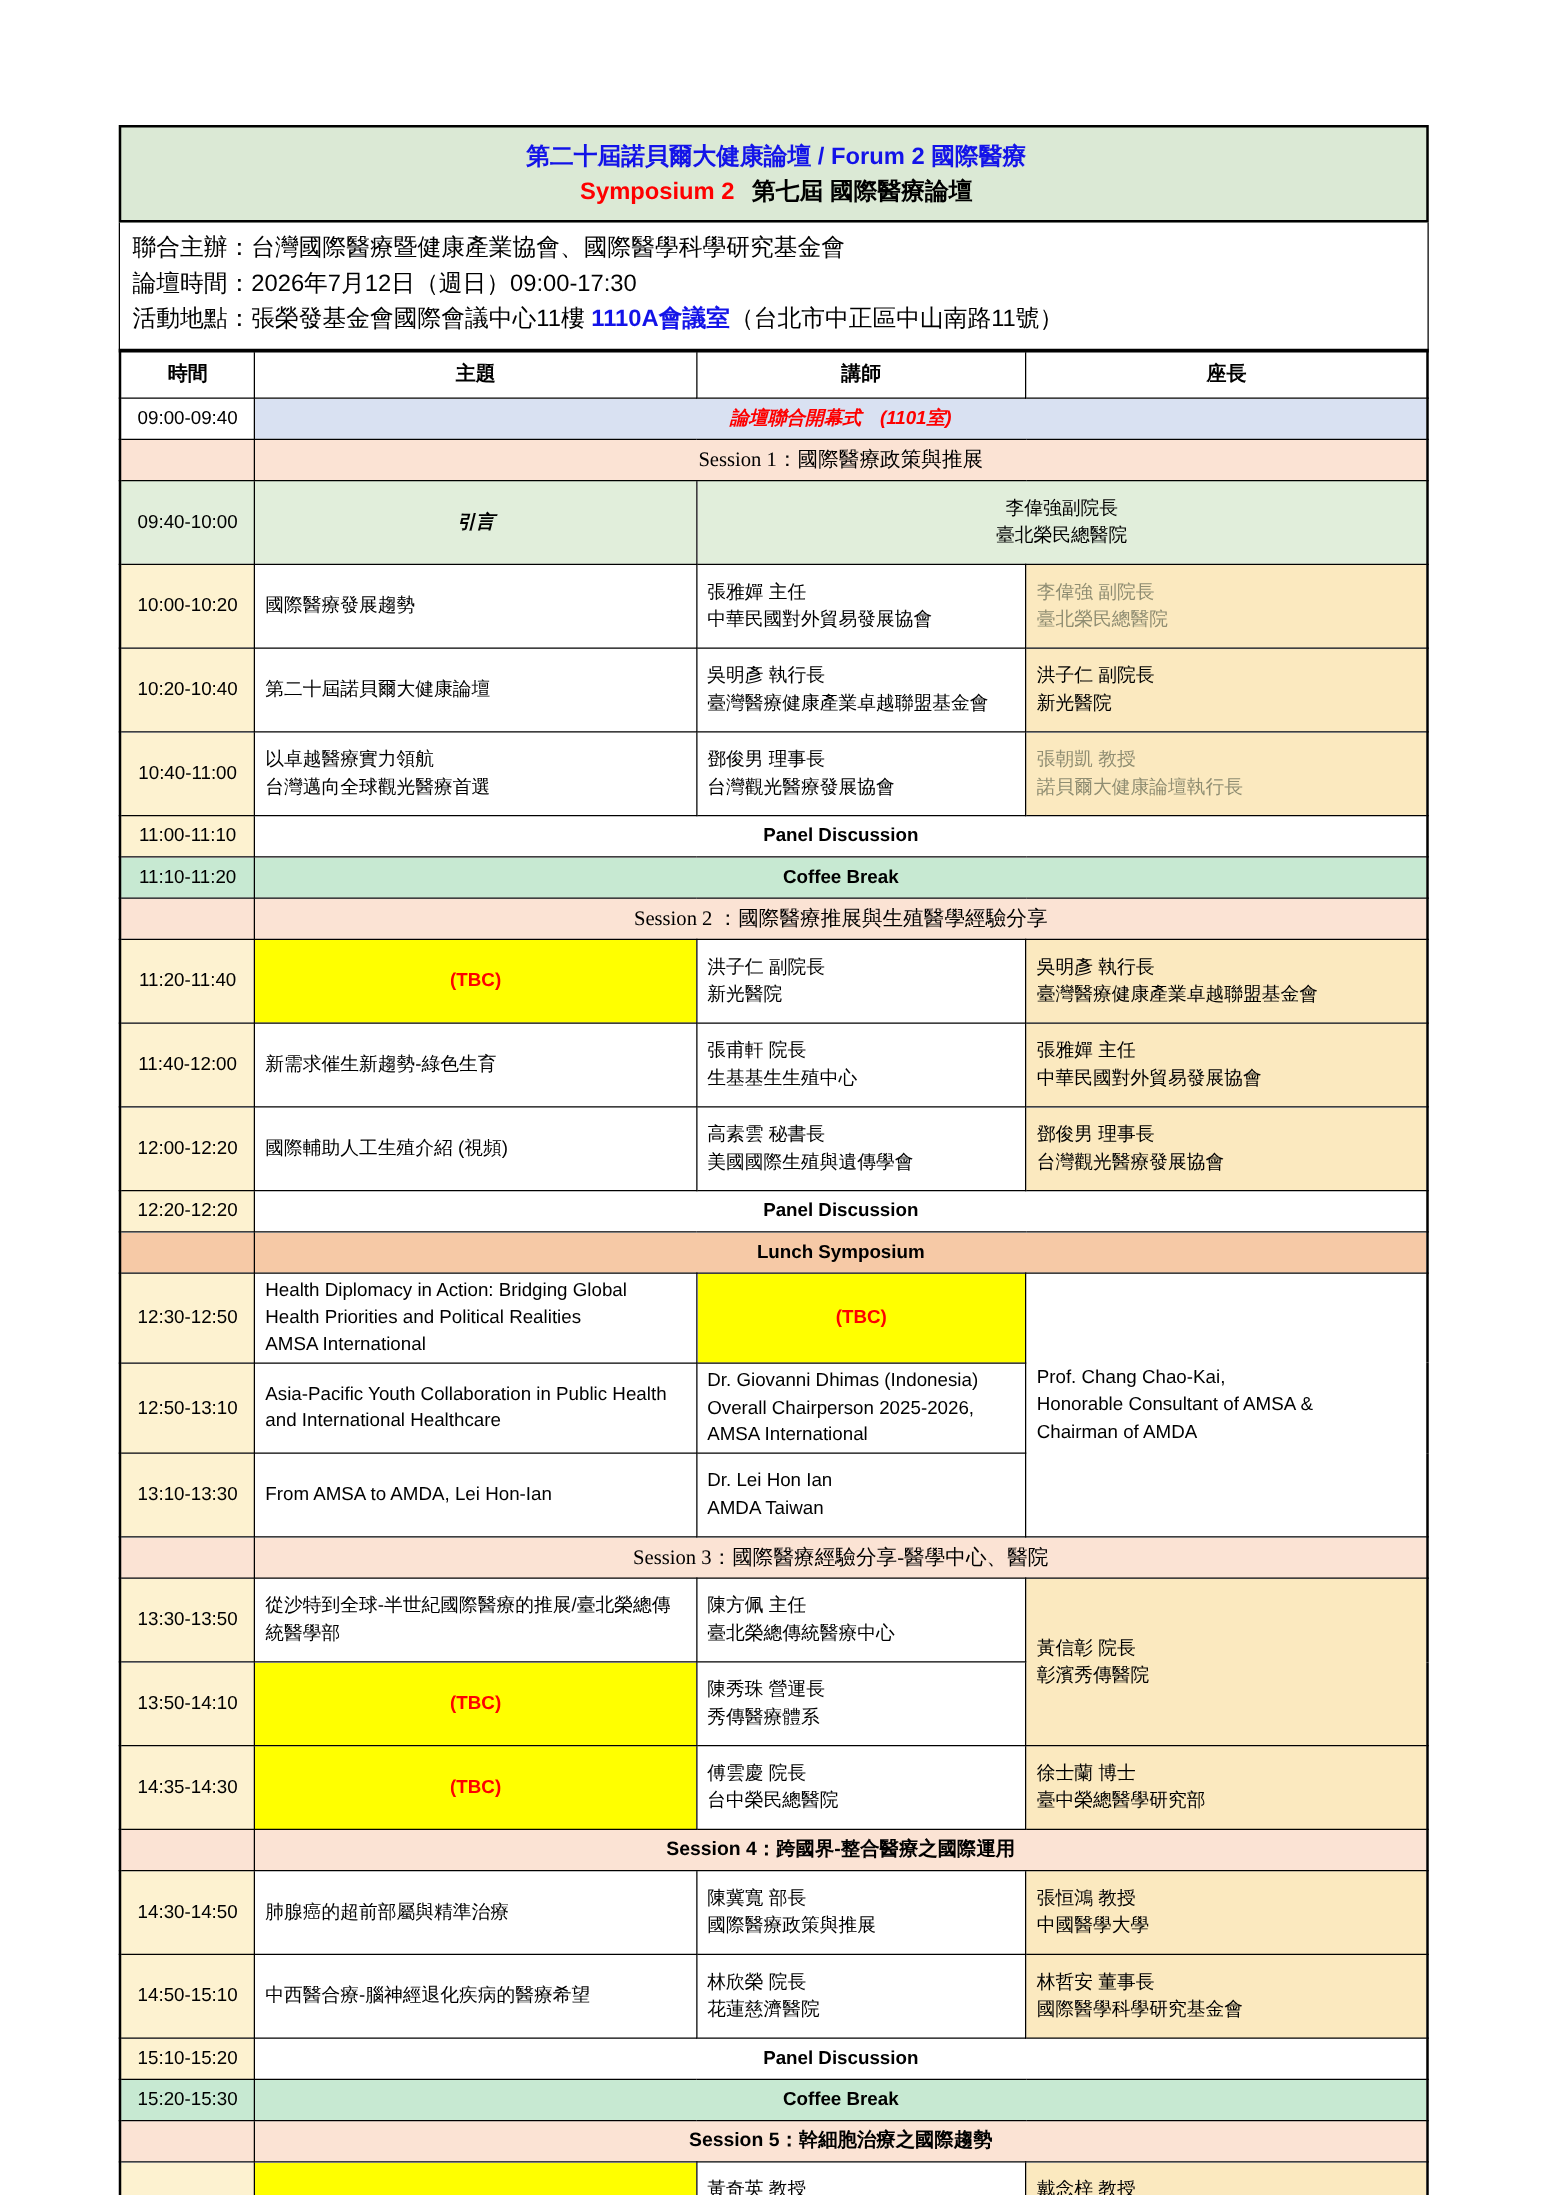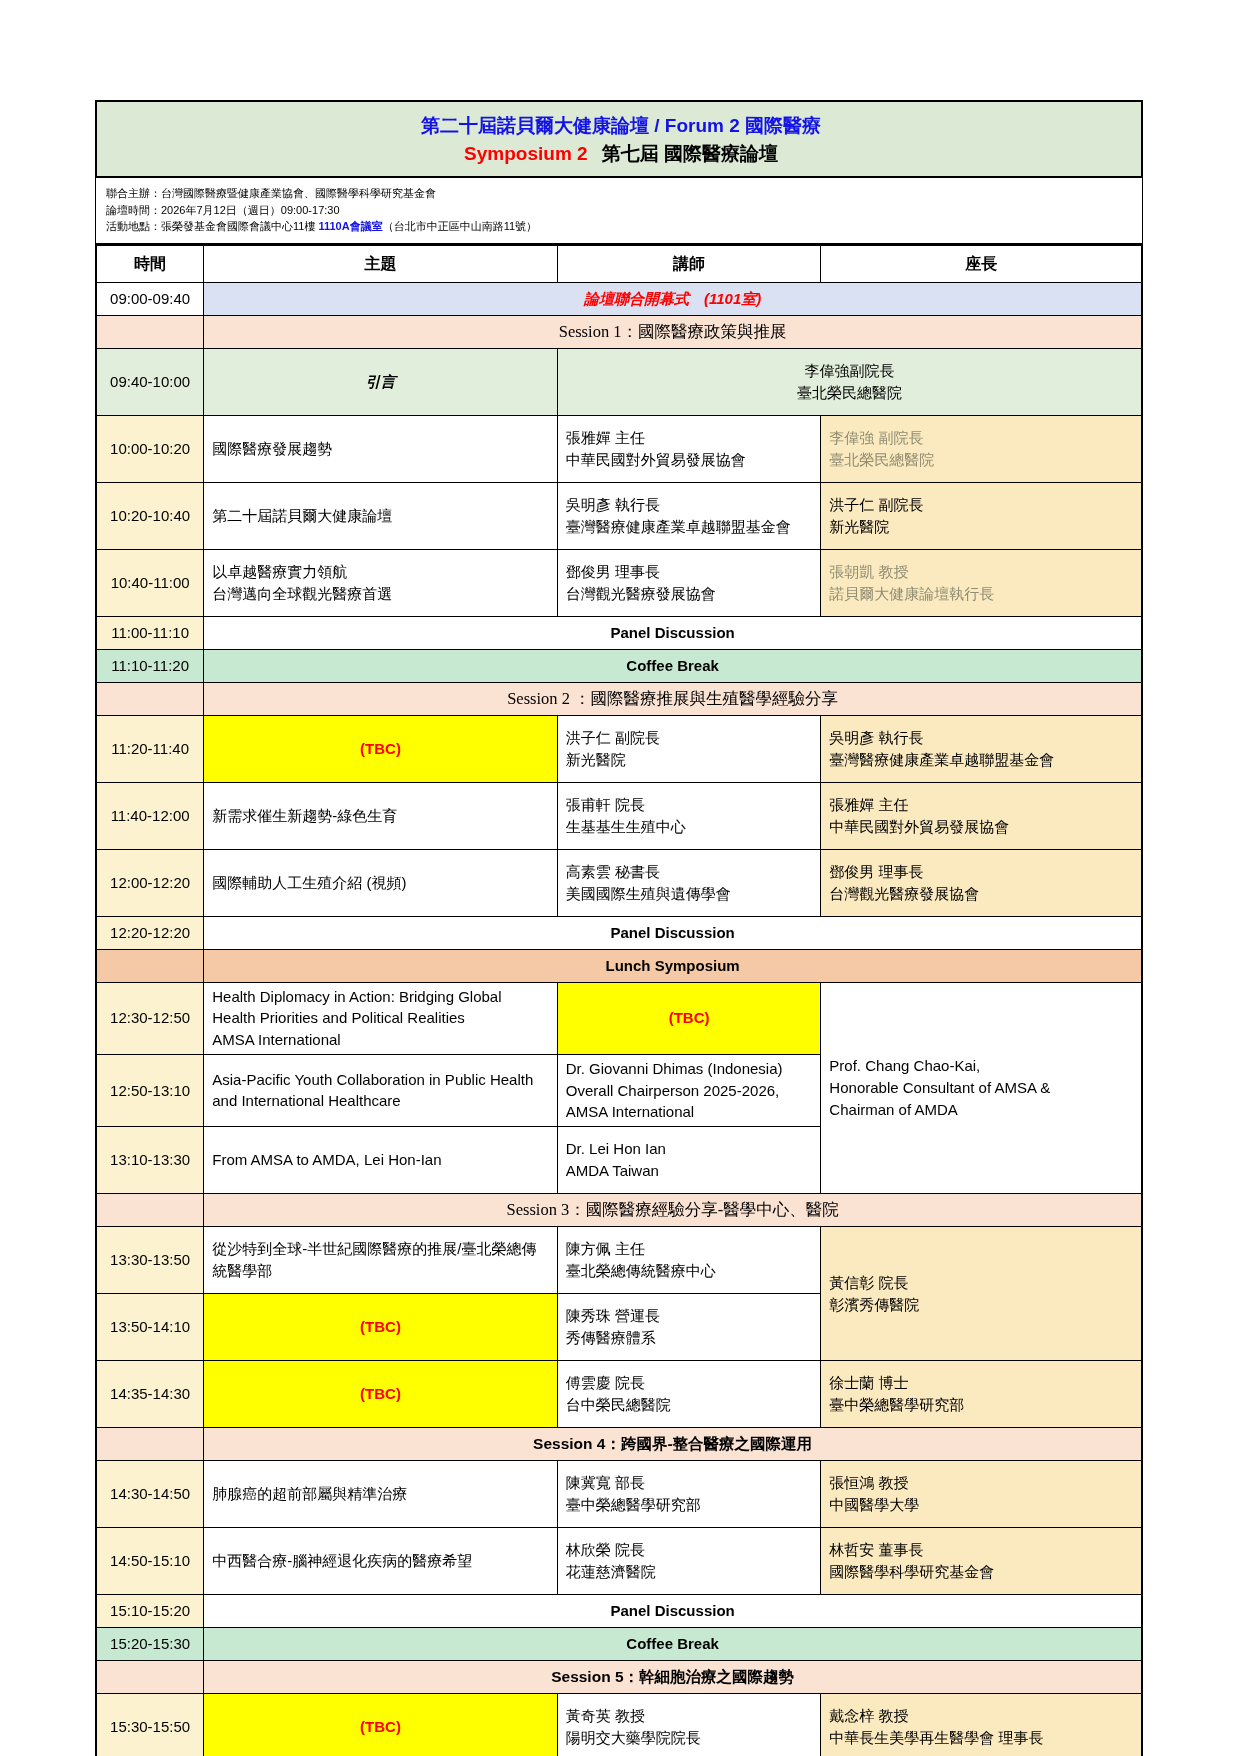--- a/index.html
+++ b/index.html
@@ -7,21 +7,21 @@
   .page{width:1048px;margin:100px 0 0 95px;}
 
   
   .header-box{border:2px solid #000;background:#dbe9d5;text-align:center;padding:10px 0 9px 4px;}
   .header-box .l1{color:#1313e8;font-weight:bold;font-size:19px;line-height:1.45;}
   .header-box .l2{font-weight:bold;font-size:19px;line-height:1.45;text-align:center;}
   .header-box .sym{color:#fe0000;}
   .header-box .l2-rest{color:#000;margin-left:14px;}
 
   
-  .info-box{border:1px solid #000;border-top:none;padding:7px 13px 8px 10px;font-size:11px;line-height:1.5;}
+  .info-box{border:1px solid #000;border-top:none;padding:7px 13px 8px 10px;font-size:19px;line-height:1.5;}
   .info-box .room{color:#1313e8;font-weight:bold;}
 
   
   table.agenda{width:100%;border-collapse:collapse;border:2px solid #000;table-layout:fixed;}
   table.agenda td{border:1px solid #000;padding:3px 8px;font-size:15px;line-height:1.45;
                   white-space:pre-line;vertical-align:middle;overflow:hidden;}
   td.c-time{text-align:center;background:#fdf2d0;padding:3px 2px;}
   td.c-topic{text-align:left;background:#fff;}
   td.c-speaker{text-align:left;background:#fff;}
   td.c-chair{text-align:left;background:#fbe9bf;}
@@ -212,21 +212,21 @@
 臺中榮總醫學研究部</td>
         </tr>
         <tr class="row-1line">
           <td class="c-time bg-peach"></td>
           <td class="session boldstyle" colspan="3">Session 4：跨國界-整合醫療之國際運用</td>
         </tr>
         <tr class="row-talk">
           <td class="c-time">14:30-14:50</td>
           <td class="c-topic">肺腺癌的超前部屬與精準治療</td>
           <td class="c-speaker">陳冀寬 部長
-臺中榮總醫學研究部</td>
+國際醫療政策與推展</td>
           <td class="c-chair" rowspan="1">張恒鴻 教授
 中國醫學大學</td>
         </tr>
         <tr class="row-talk">
           <td class="c-time">14:50-15:10</td>
           <td class="c-topic">中西醫合療-腦神經退化疾病的醫療希望</td>
           <td class="c-speaker">林欣榮 院長
 花蓮慈濟醫院</td>
           <td class="c-chair" rowspan="1">林哲安 董事長
 國際醫學科學研究基金會</td>

